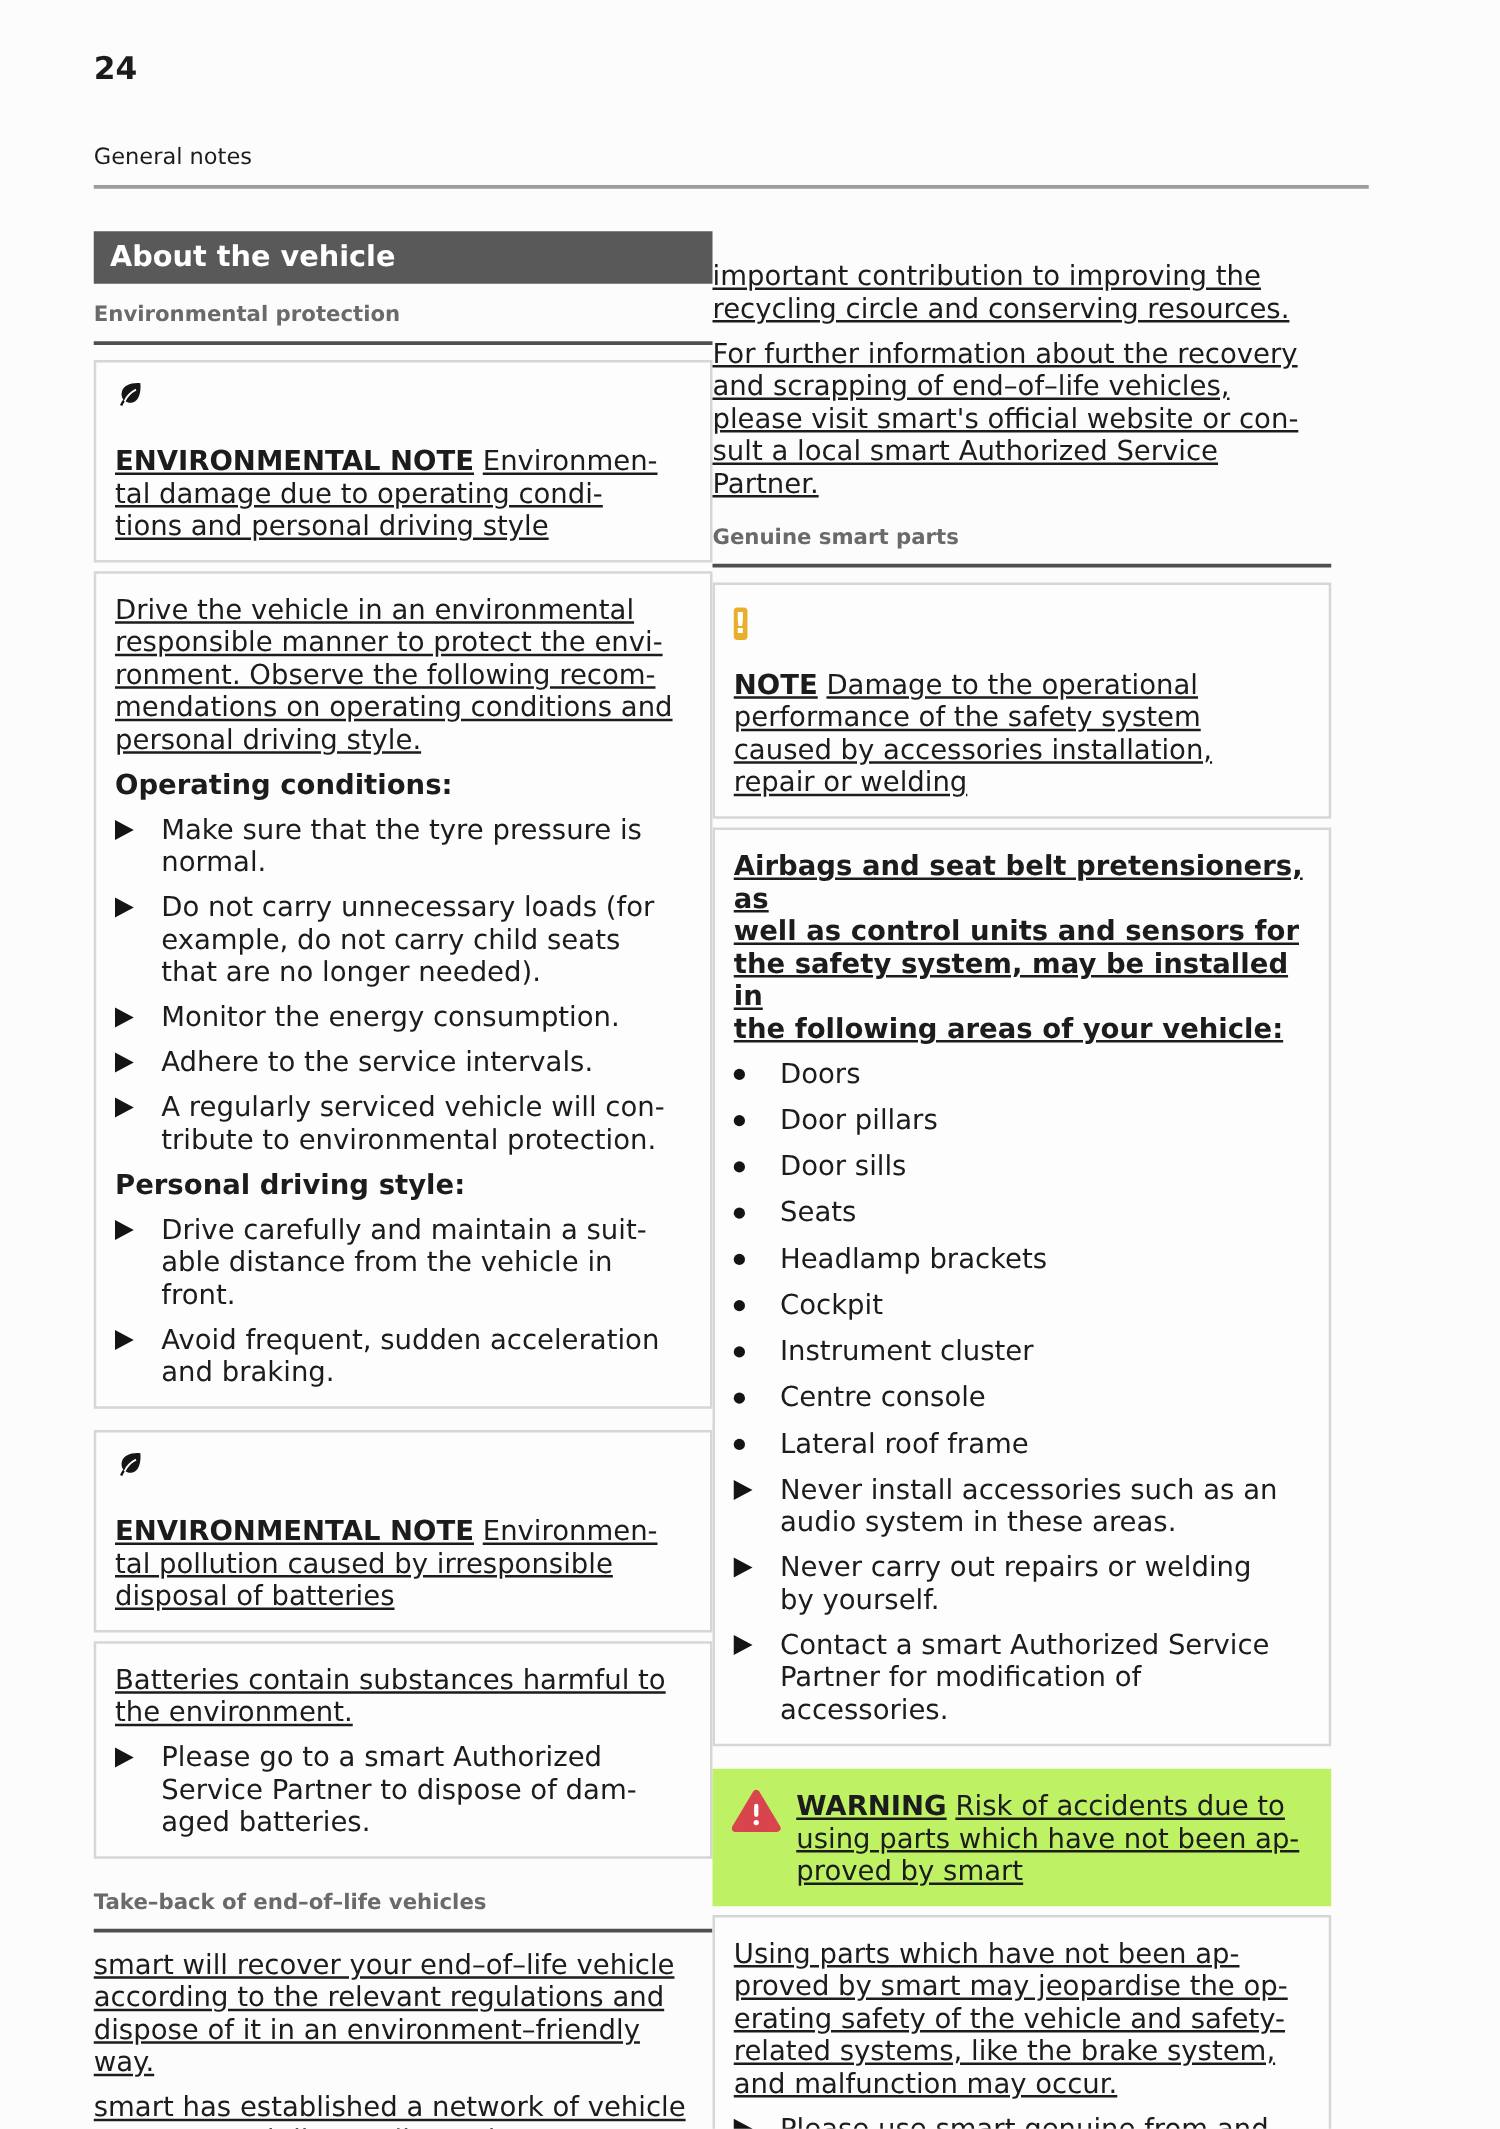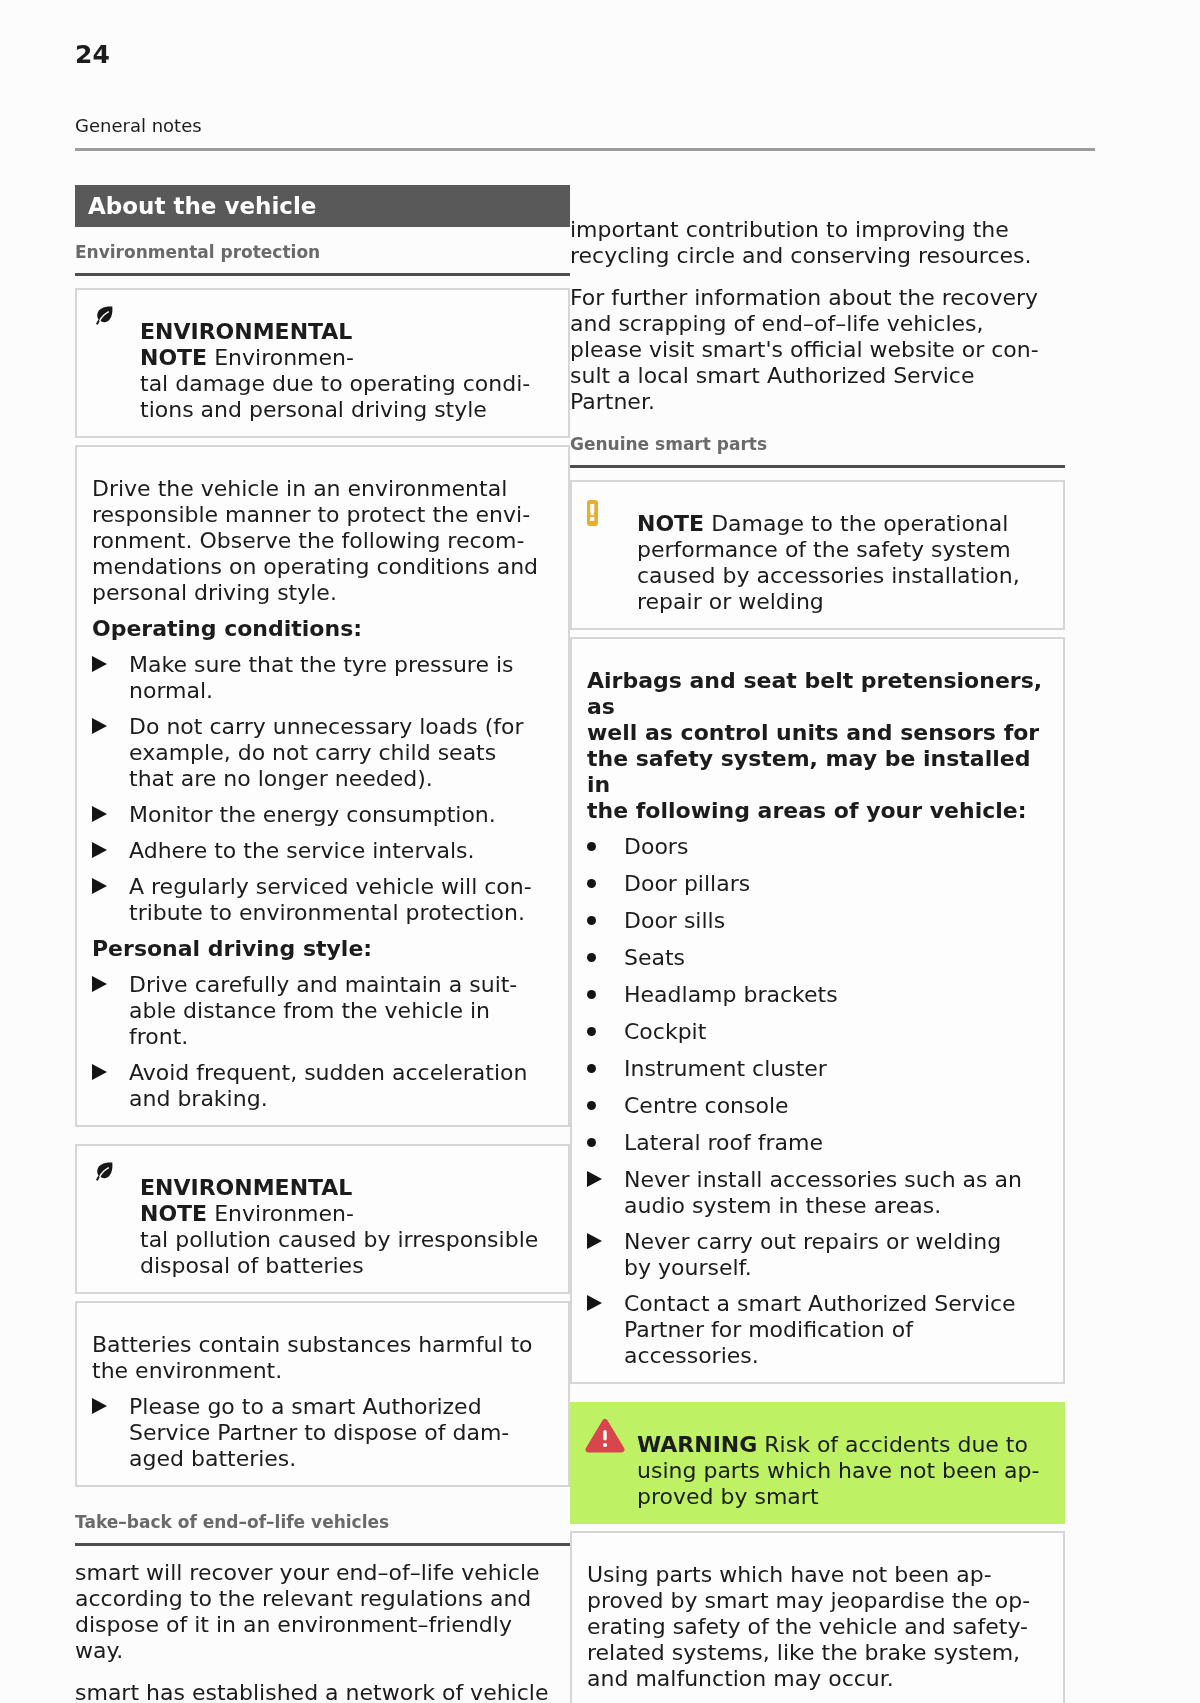--- a/index.html
+++ b/index.html
@@ -18,27 +18,27 @@
   .col{width:495px;flex:0 0 495px;font-size:22px;line-height:26px;}
 
   .section-bar{background:#595959;color:#ffffff;font-weight:700;font-size:23px;line-height:26px;padding:8px 13px;}
   .subheading{font-size:17px;font-weight:700;color:#6a6a6a;border-bottom:3px solid #4e4e4e;padding-bottom:7px;margin:12px 0 0 0;line-height:27px;}
 
   .box{border:2px solid #d6d6d6;background:#fdfdfd;padding:13px 15px;box-sizing:border-box;}
   .stack{margin-top:7px;}
   .gap-lg{margin-top:17px;}
   .gap-md{margin-top:12px;}
 
-  .note-head{display:flex;}
+  .note-head{display:flex;flex-direction:column;}
   .icon-col{flex:0 0 48px;padding-top:2px;}
   .icon-col-wide{flex:0 0 50px;padding-top:1px;}
   .ml{white-space:pre-line;}
   .lbl{margin-right:7px;font-weight:700;}
 
-  .para{margin:16px 0 10px 0;}
+  .para{margin:4px 0 10px 0;text-decoration:underline;}
   .para:last-child{margin-bottom:0;}
   .bold{font-weight:700;}
   .bold-head{font-weight:700;margin:2px 0 10px 0;}
 
   .arrow-item{display:flex;margin:0 0 10px 0;}
   .arrow-item:last-child{margin-bottom:0;}
   .arrow-marker{flex:0 0 37px;padding-top:4px;}
   .arrow-marker i{display:block;width:0;height:0;border-left:15px solid #141414;border-top:8px solid transparent;border-bottom:8px solid transparent;}
 
   .dot-item{display:flex;margin:0 0 11px 0;}

